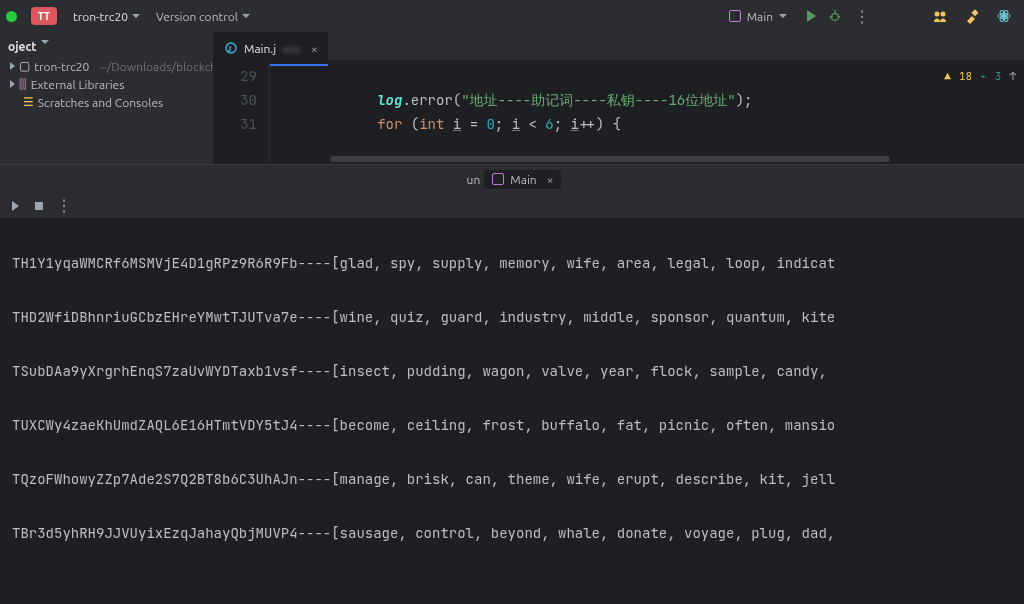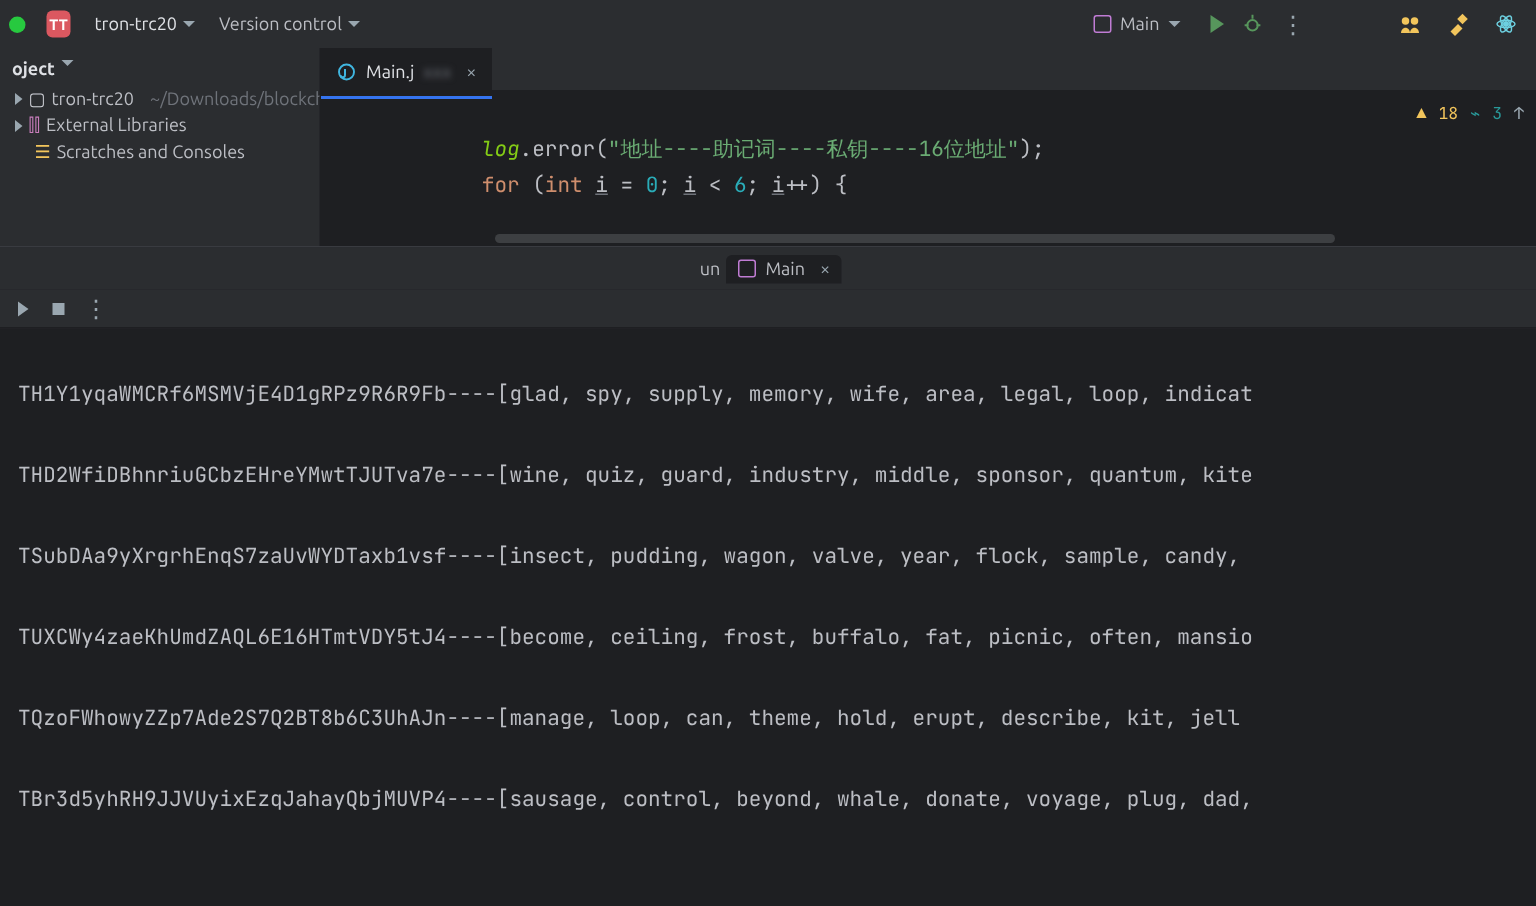--- a/index.html
+++ b/index.html
@@ -15,21 +15,21 @@
     height: 32px;
     background: #2b2d30;
     display: flex;
     align-items: center;
     padding: 0 6px;
     gap: 4px;
   }
   .mac-dot { width: 11px; height: 11px; border-radius: 50%; margin-right: 4px; }
   .mac-green { background: #27c93f; }
   .proj-icon {
-    width: 16px; height: 18px; border-radius: 4px;
+    width: 26px; height: 18px; border-radius: 4px;
     background: #db5860; color: #fff; font-size: 10px; font-weight: 600;
     display: flex; align-items: center; justify-content: center;
     margin-left: 6px;
   }
   .tb-text { margin-left: 6px; color: #dfe1e5; }
   .tb-item { display: flex; align-items: center; gap: 4px; padding: 4px 6px; border-radius: 4px; }
   .chev-down {
     width: 0; height: 0; border-left: 4px solid transparent;
     border-right: 4px solid transparent; border-top: 4px solid #9aa7b0;
   }
@@ -94,21 +94,21 @@
   .close-x { color: #9aa7b0; margin-left: 4px; cursor: pointer; }
   .editor-body {
     flex: 1; display: flex; font-family: "JetBrains Mono", Menlo, Consolas, monospace;
     font-size: 14px; line-height: 24px; overflow: hidden; position: relative;
   }
   .gutter {
     width: 56px; text-align: right; color: #4b5059; padding: 4px 12px 0 0;
     background: #1e1f22; border-right: 1px solid #2b2d30;
   }
   .code-area { flex: 1; padding: 4px 0 0 40px; white-space: pre; color: #bcbec4; }
-  .c-field { color: #84cc16; font-style: italic; }
+  .c-field { color: #5eead4; font-style: italic; font-weight: bold; }
   .c-method { color: #bcbec4; }
   .c-paren { color: #bcbec4; }
   .c-string { color: #6aab73; }
   .c-keyword { color: #cf8e6d; }
   .c-var { color: #bcbec4; text-decoration: underline; text-decoration-color: #6f737a; }
   .c-num { color: #2aacb8; }
   .h-scroll {
     position: absolute; left: 56px; right: 0; bottom: 0; height: 10px;
     background: #1e1f22;
   }
@@ -225,20 +225,25 @@
               <circle cx="6" cy="6" r="5" fill="none" stroke="#40b6e0" stroke-width="1.3"></circle>
               <path d="M5 4v4a1.5 1.5 0 0 1-3 0" fill="none" stroke="#40b6e0" stroke-width="1.3"></path>
             </svg>
         </span>
         <span>Main.j</span>
         <span style="filter:blur(2px);color:#6f737a">xxx</span>
         <span class="close-x">×</span>
       </div>
     </div>
     <div class="editor-body">
+      <div class="gutter">
+        <div>29</div>
+        <div>30</div>
+        <div>31</div>
+      </div>
       <div class="code-area"><div>&nbsp;</div><div>        <span class="c-field">log</span>.<span class="c-method">error</span><span class="c-paren">(</span><span class="c-string">"地址----助记词----私钥----16位地址"</span><span class="c-paren">);</span></div><div>        <span class="c-keyword">for</span> <span class="c-paren">(</span><span class="c-keyword">int</span> <span class="c-var">i</span><span> = </span><span class="c-num">0</span><span>; </span><span class="c-var">i</span><span> &lt; </span><span class="c-num">6</span><span>; </span><span class="c-var">i</span><span>++</span><span class="c-paren">) {</span></div></div>
       <div class="warn-strip">
         <span class="warn-y">▲</span>
         <span class="warn-y">18</span>
         <span class="warn-t">⌁</span>
         <span class="warn-t">3</span>
         <span style="color:#9aa7b0">↑</span>
       </div>
       <div class="h-scroll">
           <div class="h-thumb"></div>
@@ -264,21 +269,21 @@
       <svg class="rtb-icon" viewBox="0 0 14 14">
           <rect x="3" y="3" width="8" height="8" fill="#9aa7b0"></rect>
         </svg>
       <span class="dots-icon" style="margin:0">⋮</span>
     </div>
     <div class="console">
 <div>TH1Y1yqaWMCRf6MSMVjE4D1gRPz9R6R9Fb----[glad, spy, supply, memory, wife, area, legal, loop, indicat</div>
 <div>THD2WfiDBhnriuGCbzEHreYMwtTJUTva7e----[wine, quiz, guard, industry, middle, sponsor, quantum, kite</div>
 <div>TSubDAa9yXrgrhEnqS7zaUvWYDTaxb1vsf----[insect, pudding, wagon, valve, year, flock, sample, candy, </div>
 <div>TUXCWy4zaeKhUmdZAQL6E16HTmtVDY5tJ4----[become, ceiling, frost, buffalo, fat, picnic, often, mansio</div>
-<div>TQzoFWhowyZZp7Ade2S7Q2BT8b6C3UhAJn----[manage, loop, can, theme, hold, erupt, describe, kit, jell</div>
+<div>TQzoFWhowyZZp7Ade2S7Q2BT8b6C3UhAJn----[manage, brisk, can, theme, wife, erupt, describe, kit, jell</div>
 <div>TBr3d5yhRH9JJVUyixEzqJahayQbjMUVP4----[sausage, control, beyond, whale, donate, voyage, plug, dad,</div>
 
 
 
 
 
 <div></div>
 
     </div>
   </div>

